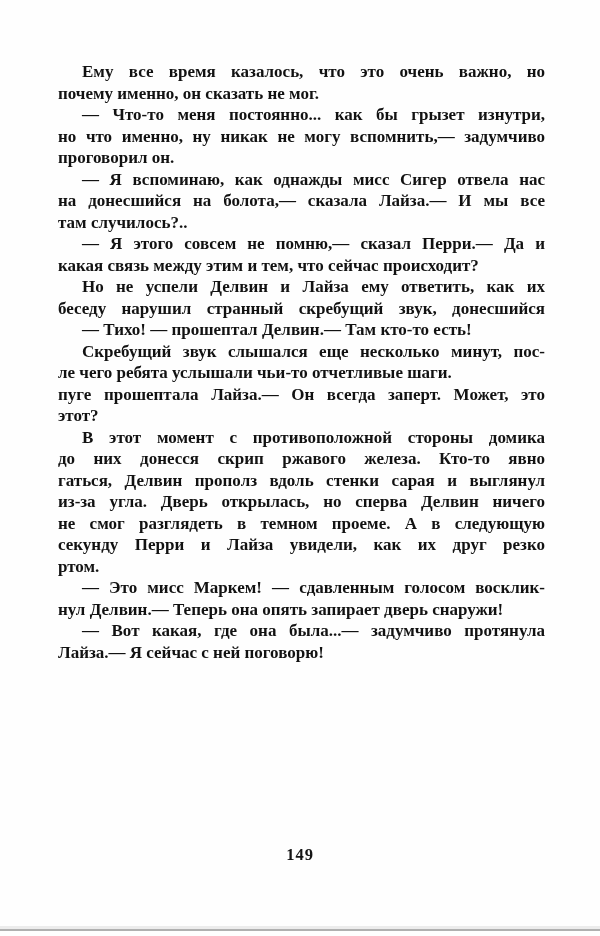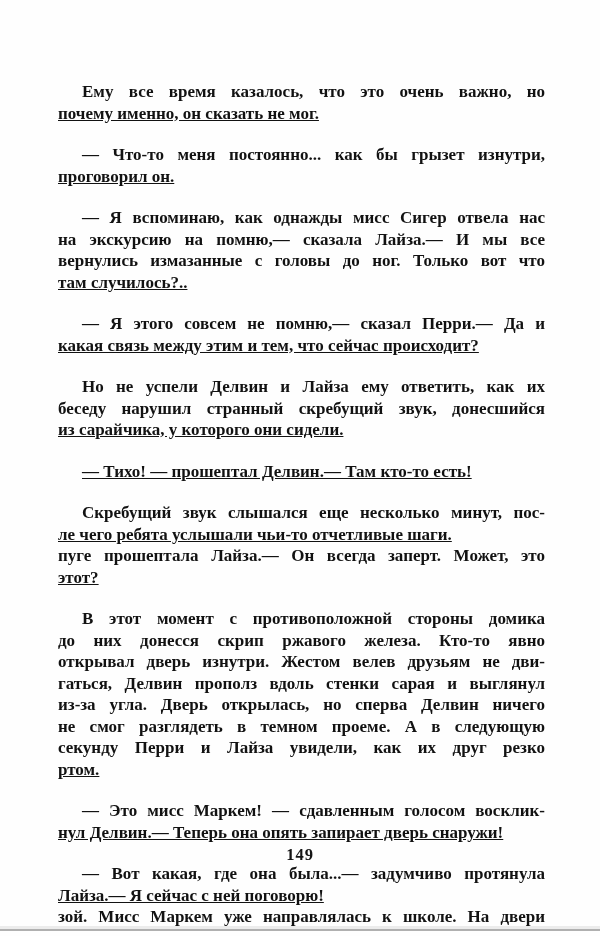--- a/index.html
+++ b/index.html
@@ -30,25 +30,23 @@
     font-weight: bold;
   }
   .text-line {
     text-align: justify;
     text-align-last: justify;
     height: 21.5px;
     overflow: hidden;
   }
   .text-line.para-end {
     text-align-last: left;
-    text-decoration: underline;
   }
   .text-line.para-start {
     text-indent: 24px;
-    margin-top: 20px;
   }
   .page-number {
     position: absolute;
     left: 0;
     top: 845px;
     width: 600px;
     text-align: center;
     color: #151515;
     font-size: 16.5px;
     font-weight: bold;
@@ -72,45 +70,42 @@
   }
 </style>
 </head>
 <body>
 
 <div class="book-page">
   <div class="text-block">
       <div class="text-line para-start">Ему все время казалось, что это очень важно, но</div>
       <div class="text-line para-end">почему именно, он сказать не мог.</div>
       <div class="text-line para-start">— Что-то меня постоянно... как бы грызет изнутри,</div>
+      <div class="text-line">но что именно, ну никак не могу вспомнить,— задумчиво</div>
       <div class="text-line para-end">проговорил он.</div>
       <div class="text-line para-start">— Я вспоминаю, как однажды мисс Сигер отвела нас</div>
-      <div class="text-line">на экскурсию на помню,— сказала Лайза.— И мы все</div>
-      <div class="text-line">вернулись измазанные с головы до ног. Только вот что</div>
+      <div class="text-line">на донесшийся на болота,— сказала Лайза.— И мы все</div>
       <div class="text-line para-end">там случилось?..</div>
       <div class="text-line para-start">— Я этого совсем не помню,— сказал Перри.— Да и</div>
       <div class="text-line para-end">какая связь между этим и тем, что сейчас происходит?</div>
       <div class="text-line para-start">Но не успели Делвин и Лайза ему ответить, как их</div>
       <div class="text-line">беседу нарушил странный скребущий звук, донесшийся</div>
-      <div class="text-line para-end">из сарайчика, у которого они сидели.</div>
       <div class="text-line para-start para-end">— Тихо! — прошептал Делвин.— Там кто-то есть!</div>
       <div class="text-line para-start">Скребущий звук слышался еще несколько минут, пос-</div>
       <div class="text-line para-end">ле чего ребята услышали чьи-то отчетливые шаги.</div>
       <div class="text-line">пуге прошептала Лайза.— Он всегда заперт. Может, это</div>
       <div class="text-line para-end">этот?</div>
       <div class="text-line para-start">В этот момент с противоположной стороны домика</div>
       <div class="text-line">до них донесся скрип ржавого железа. Кто-то явно</div>
-      <div class="text-line">открывал дверь изнутри. Жестом велев друзьям не дви-</div>
       <div class="text-line">гаться, Делвин прополз вдоль стенки сарая и выглянул</div>
       <div class="text-line">из-за угла. Дверь открылась, но сперва Делвин ничего</div>
       <div class="text-line">не смог разглядеть в темном проеме. А в следующую</div>
       <div class="text-line">секунду Перри и Лайза увидели, как их друг резко</div>
       <div class="text-line para-end">ртом.</div>
       <div class="text-line para-start">— Это мисс Маркем! — сдавленным голосом восклик-</div>
       <div class="text-line para-end">нул Делвин.— Теперь она опять запирает дверь снаружи!</div>
       <div class="text-line para-start">— Вот какая, где она была...— задумчиво протянула</div>
       <div class="text-line para-end">Лайза.— Я сейчас с ней поговорю!</div>
-      <div class="text-line">зой. Мисс Маркем уже направлялась к школе. На двери</div>
     </div>
   <div class="page-number">149</div>
   <div class="scan-edge-soft"></div>
   <div class="scan-edge"></div>
 </div>
 
 </body></html>

